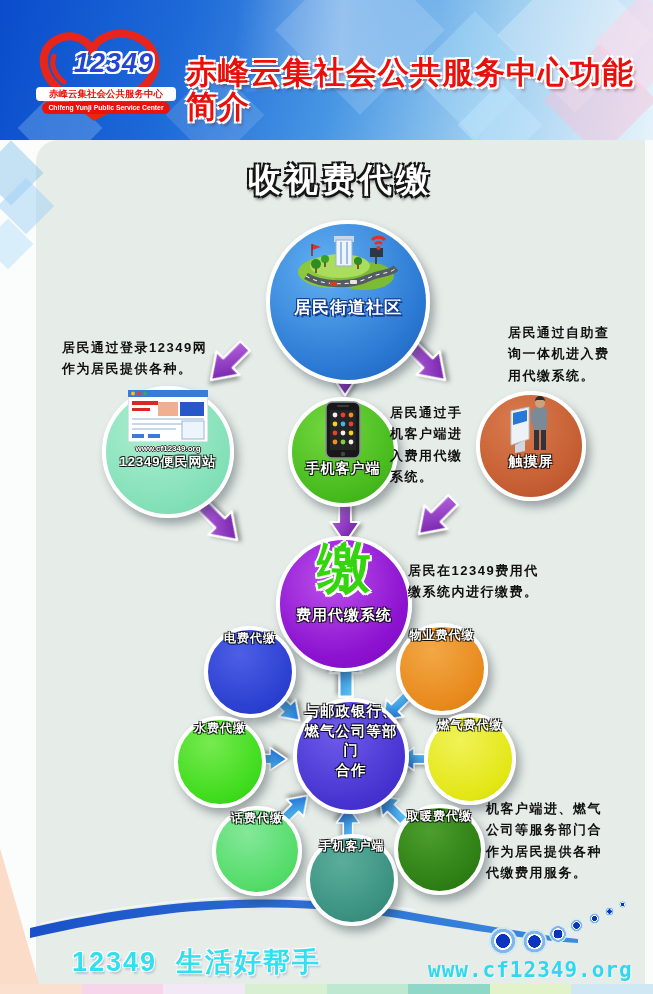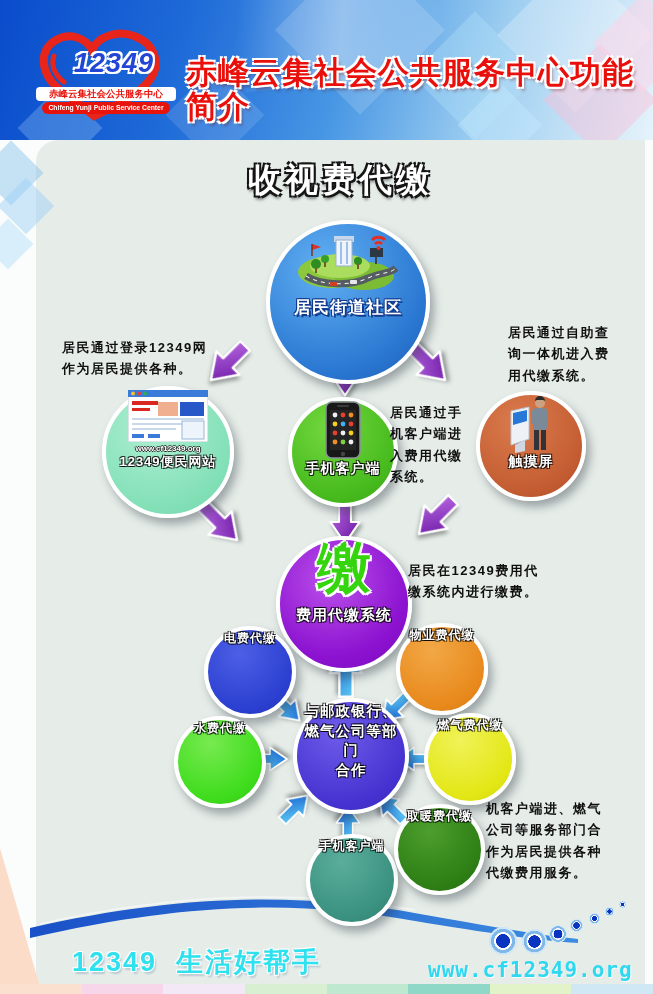--- a/index.html
+++ b/index.html
@@ -308,20 +308,23 @@
     </div>
   <div class="node fee f2">
       <div class="nlabel">物业费代缴</div>
     </div>
   <div class="node fee f3">
       <div class="nlabel">水费代缴</div>
     </div>
   <div class="node fee f4">
       <div class="nlabel">燃气费代缴</div>
     </div>
+  <div class="node fee f5">
+      <div class="nlabel">话费代缴</div>
+    </div>
   <div class="node fee f6">
       <div class="nlabel">手机客户端</div>
     </div>
   <div class="node fee f7">
       <div class="nlabel">取暖费代缴</div>
     </div>
 
   <div class="node coopC">
     <div class="nlabel">与邮政银行、
 燃气公司等部门

